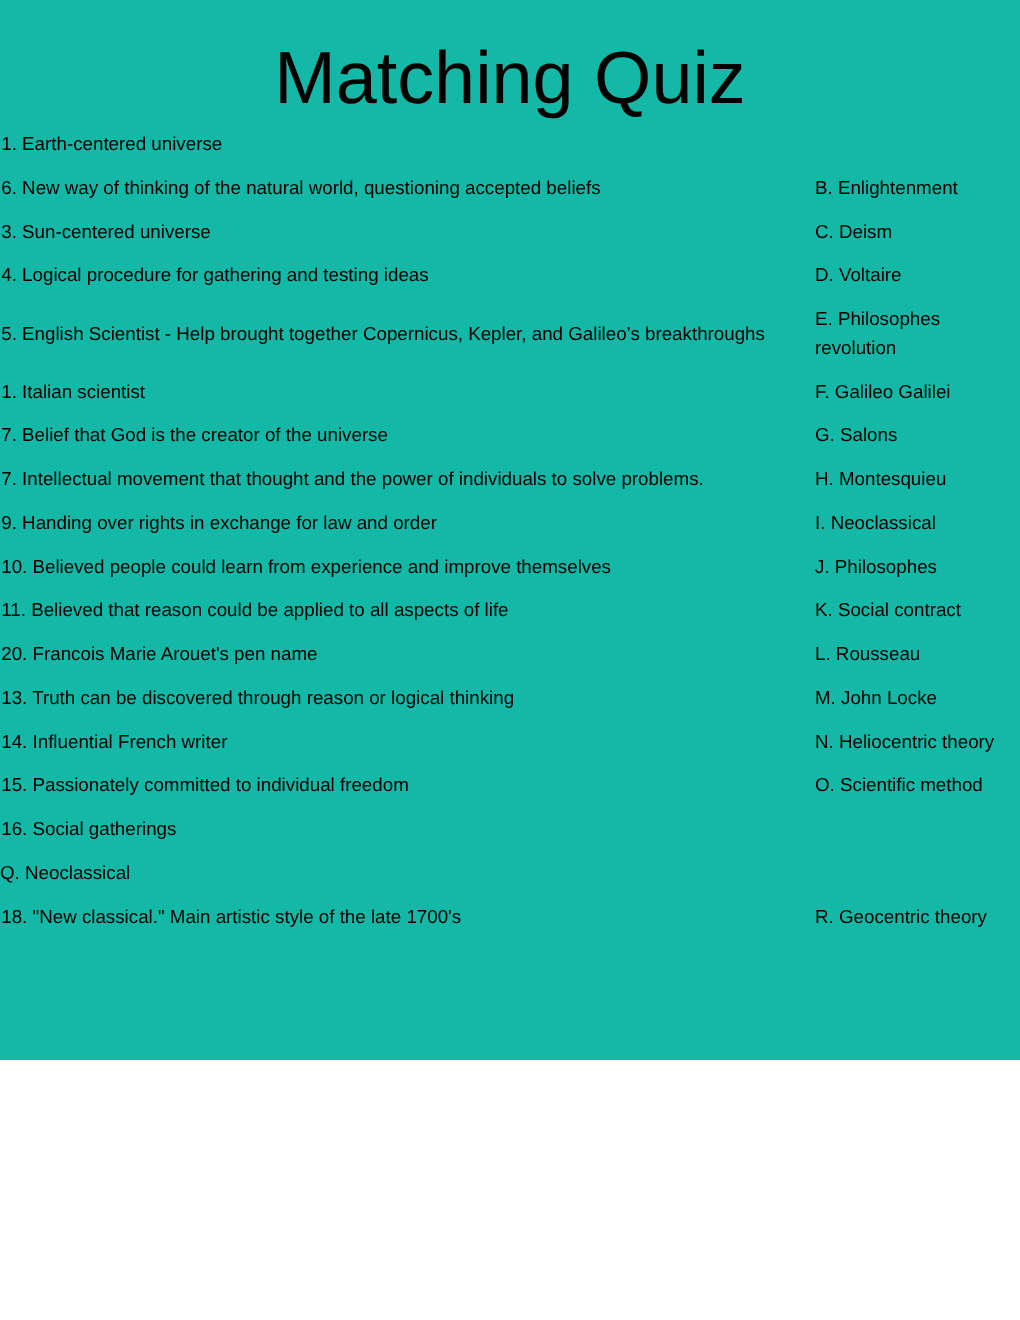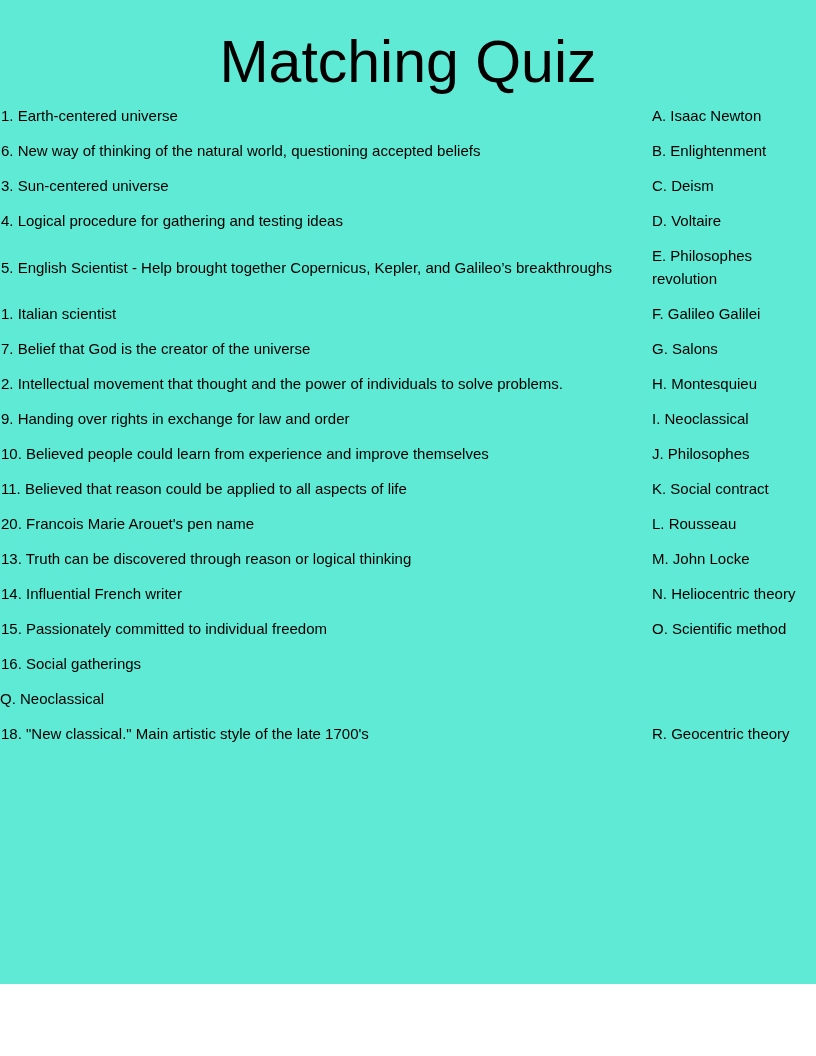--- a/index.html
+++ b/index.html
@@ -3,22 +3,22 @@
 <meta charset="utf-8">
 <style>
   html, body {
     margin: 0;
     padding: 0;
     background: #ffffff;
   }
   .page {
     position: relative;
     width: 816px;
-    height: 984px;
-    background: #5eead4;
+    height: 848px;
+    background: #14b8a6;
     color: #000000;
     font-family: "Liberation Sans", sans-serif;
     overflow: hidden;
   }
   .title {
     margin: 28px 0 0 0;
     text-align: center;
     font-size: 59px;
     font-weight: 400;
     line-height: 69px;
@@ -45,21 +45,20 @@
   }
 </style>
 </head>
 <body>
 
 <div class="page">
   <h1 class="title">Matching Quiz</h1>
   <div class="rows" id="rows">
   <div class="row">
     <div class="q">1. Earth-centered universe</div>
-    <div class="a">A. Isaac Newton</div>
   </div>
 
   <div class="row">
     <div class="q">6. New way of thinking of the natural world, questioning accepted beliefs</div>
     <div class="a">B. Enlightenment</div>
   </div>
 
   <div class="row">
     <div class="q">3. Sun-centered universe</div>
     <div class="a">C. Deism</div>
@@ -79,21 +78,21 @@
     <div class="q">1. Italian scientist</div>
     <div class="a">F. Galileo Galilei</div>
   </div>
 
   <div class="row">
     <div class="q">7. Belief that God is the creator of the universe</div>
     <div class="a">G. Salons</div>
   </div>
 
   <div class="row">
-    <div class="q">2. Intellectual movement that thought and the power of individuals to solve problems.</div>
+    <div class="q">7. Intellectual movement that thought and the power of individuals to solve problems.</div>
     <div class="a">H. Montesquieu</div>
   </div>
 
   <div class="row">
     <div class="q">9. Handing over rights in exchange for law and order</div>
     <div class="a">I. Neoclassical</div>
   </div>
 
   <div class="row">
     <div class="q">10. Believed people could learn from experience and improve themselves</div>

